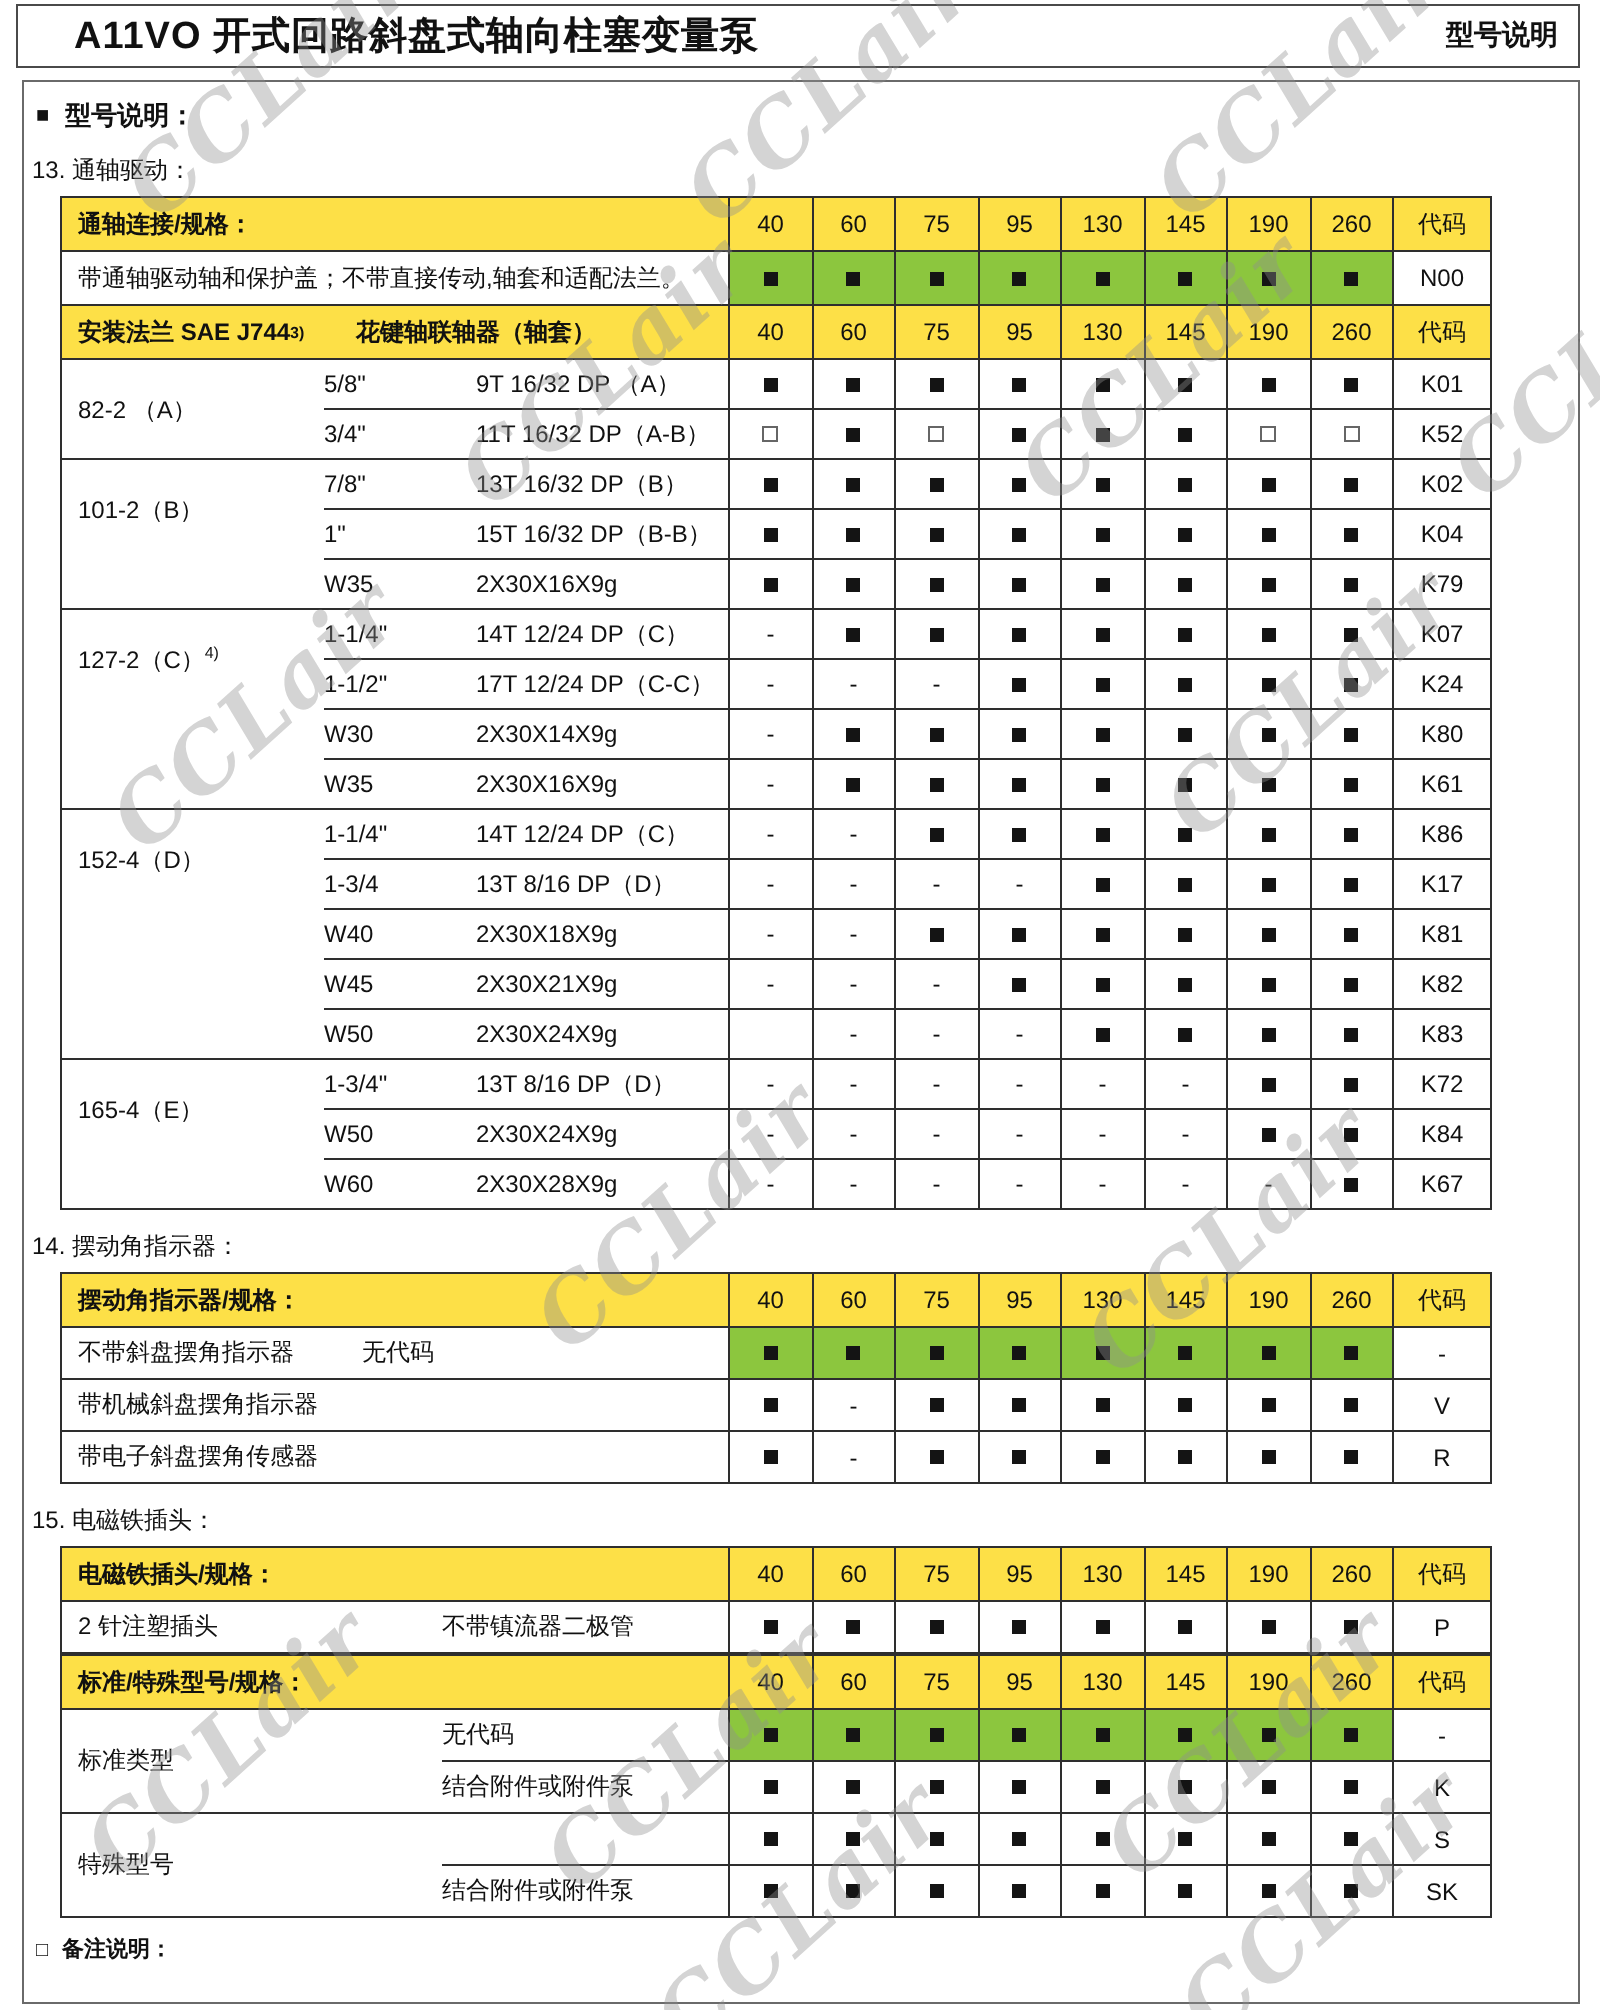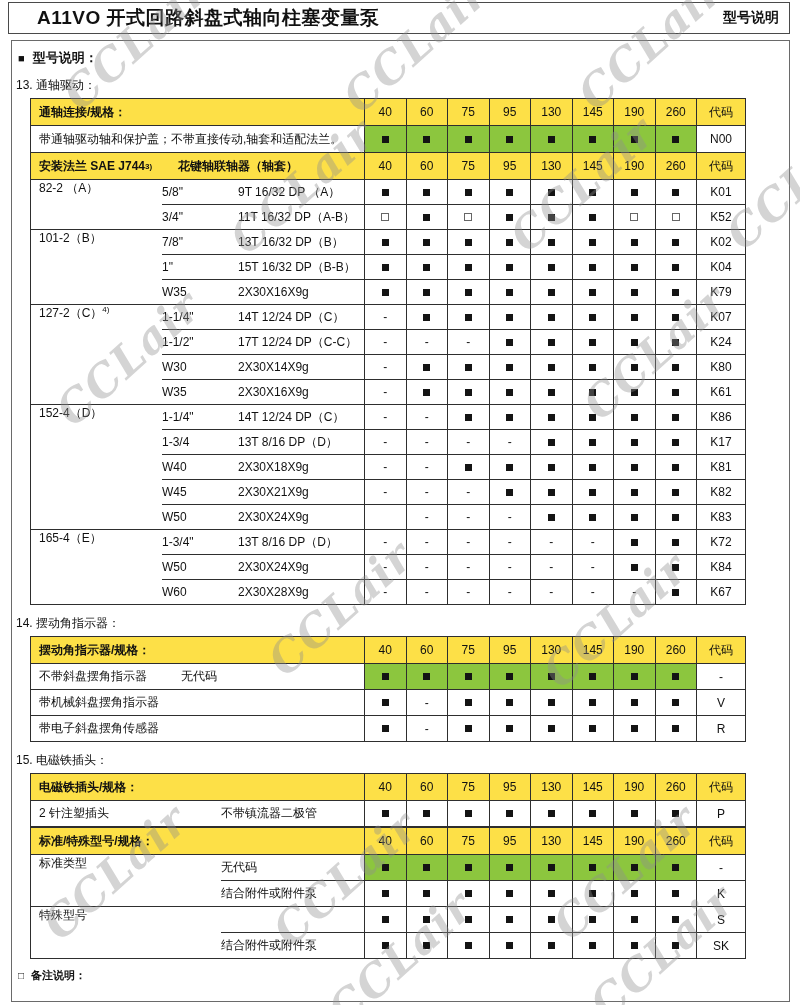--- a/index.html
+++ b/index.html
@@ -30,21 +30,21 @@
   .ccell{width:49px;border-left:1px solid #2e2e2e;justify-content:center;}
   .orange{background:#fde047;}
   .orange.cell,.orange .cell{font-weight:bold;}
   .orange .mcell,.orange .ccell,.mcell.orange,.ccell.orange{font-weight:normal;}
   .green{background:#8CC63E;}
   .sq{width:7px;height:7px;background:#141414;}
   .sqo{width:6px;height:6px;background:#fff;border:1px solid #666;}
   .dash{font-size:12px;}
   
   .group{display:flex;}
-  .gflange{width:147px;box-sizing:border-box;padding:0 0 0 8px;font-size:12px;}
+  .gflange{width:147px;box-sizing:border-box;padding:17px 0 0 8px;font-size:12px;}
   .gf16{width:190px;}
   .gbody{flex:1;}
   .gbody .tr:not(:first-child){border-top:1px solid #2e2e2e;}
   .shaft{width:60px;}
   .desc{width:126px;margin-left:16px;}
   sup{font-size:8px;}
   
   .notes{margin:8px 0 0 6px;font-size:11px;line-height:17px;}
   .notes-title{display:flex;align-items:center;gap:7px;font-weight:bold;}
   .notes-title .nb{font-size:10px;}

